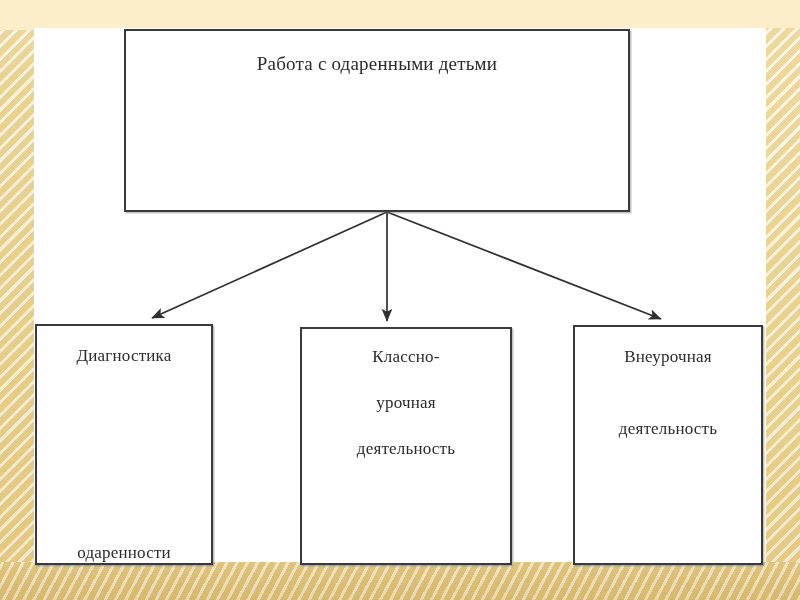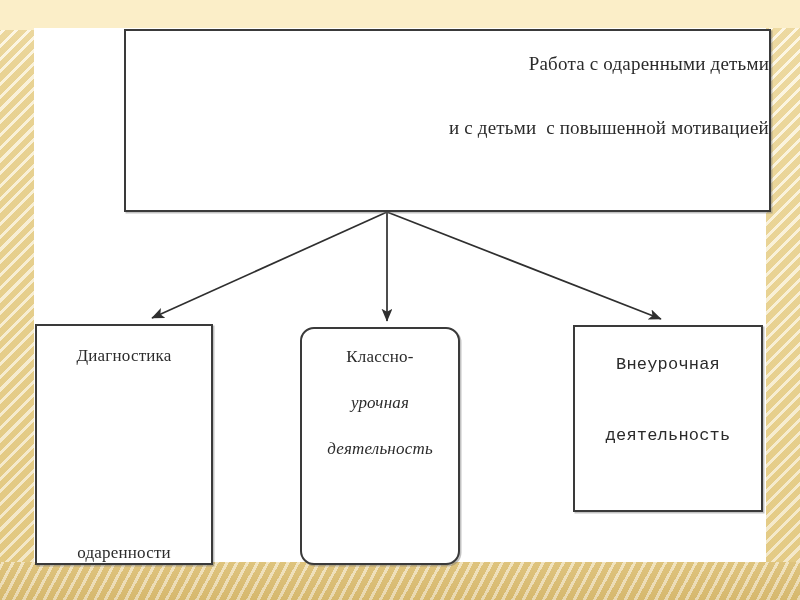--- a/index.html
+++ b/index.html
@@ -82,58 +82,55 @@
     box-sizing: border-box;
     box-shadow: 1.5px 1.5px 0 rgba(120,120,120,0.45);
     display: flex;
     flex-direction: column;
     align-items: center;
     color: #2b2b2b;
   }
 
   #box-top {
     left: 124px; top: 29px;
-    width: 647px; height: 183px;
+    width: 506px; height: 183px;
     justify-content: flex-start;
     padding-top: 22px;
-    align-items: flex-end;
   }
   #box-top .line {
     font-size: 19px;
     letter-spacing: 0.2px;
     white-space: pre;
   }
   #box-top .line-1 { margin-bottom: 42px; }
 
   #box-left {
     left: 35px; top: 324px;
     width: 178px; height: 241px;
     padding-top: 20px;
     justify-content: space-between;
   }
   #box-mid {
     left: 300px; top: 327px;
-    width: 160px; height: 238px;
+    width: 212px; height: 238px;
     padding-top: 18px;
-    border-radius: 14px;
   }
   #box-right {
     left: 573px; top: 325px;
-    width: 190px; height: 187px;
-    padding-top: 28px;
-    font-family: Liberation Mono, monospace;
+    width: 190px; height: 240px;
+    padding-top: 20px;
   }
 
   .leaf-line {
     font-size: 17px;
     white-space: pre;
     letter-spacing: 0.2px;
   }
   #box-left  .leaf-line + .leaf-line { margin-top: 57px; }
-  #box-mid   .leaf-line + .leaf-line { margin-top: 26px; font-style: italic; }
+  #box-mid   .leaf-line + .leaf-line { margin-top: 26px; }
   #box-right .leaf-line + .leaf-line { margin-top: 52px; }
 
   
   #connectors {
     position: absolute;
     left: 0; top: 0;
     width: 800px; height: 600px;
     pointer-events: none;
   }
 </style>
@@ -158,21 +155,20 @@
     </defs>
     <g stroke="#2f2f2f" stroke-width="1.7" fill="none" marker-end="url(#ah)">
       <line x1="387" y1="212" x2="152" y2="318"></line>
       <line x1="387" y1="212" x2="387" y2="321"></line>
       <line x1="387" y1="212" x2="661" y2="319"></line>
     </g>
   </svg>
 
   <div class="box" id="box-top">
     <div class="line line-1">Работа с одаренными детьми</div>
-    <div class="line line-2">и с детьми  с повышенной мотивацией</div>
   </div>
 
   <div class="box" id="box-left">
     <div class="leaf-line">Диагностика</div>
     <div class="leaf-line">одаренности</div>
   </div>
 
   <div class="box" id="box-mid">
     <div class="leaf-line">Классно-</div>
     <div class="leaf-line">урочная</div>

